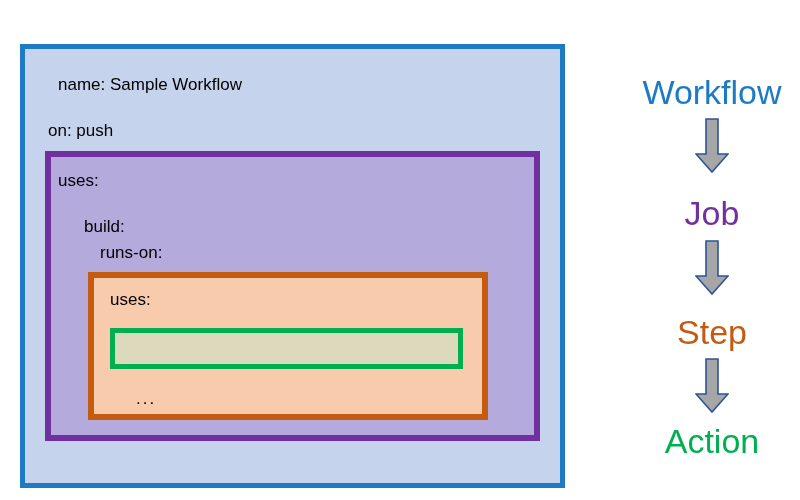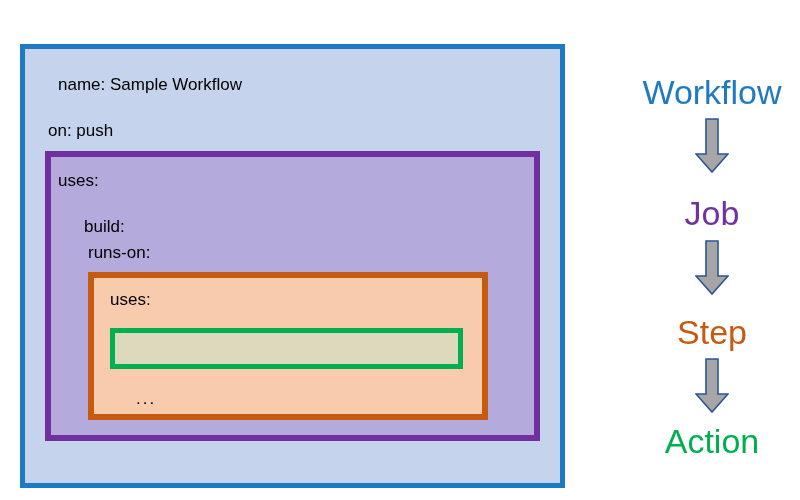--- a/index.html
+++ b/index.html
@@ -58,21 +58,21 @@
     color: #000000;
     font-size: 17px;
     font-family: "Liberation Sans", sans-serif;
     white-space: nowrap;
     line-height: 1;
   }
   #line-name     { left: 58px;  top: 76px;  }
   #line-on       { left: 48px;  top: 122px; }
   #line-jobs     { left: 58px;  top: 172px; }
   #line-build    { left: 84px;  top: 218px; }
-  #line-runson   { left: 88px; top: 244px; }
+  #line-runson   { left: 100px; top: 244px; }
   #line-steps    { left: 110px; top: 291px; }
   #line-uses     { left: 127px; top: 339px; }
   #line-ellipsis { left: 136px; top: 390px; letter-spacing: 2px; }
 
   
   .legend-label {
     position: absolute;
     width: 200px;
     text-align: center;
     font-size: 34px;

